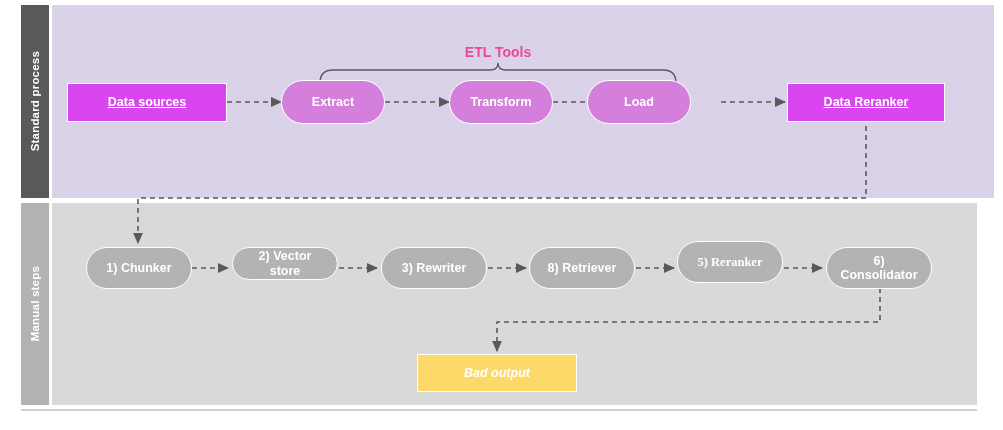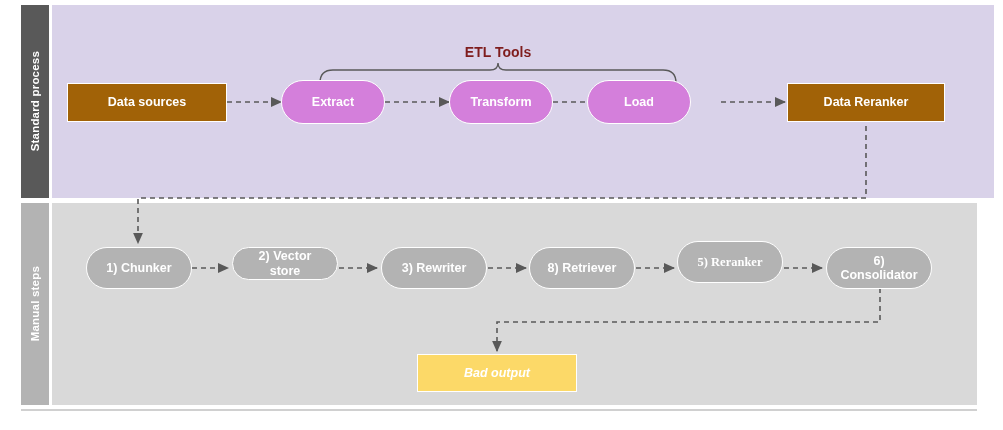--- a/index.html
+++ b/index.html
@@ -67,21 +67,21 @@
     color: #ffffff;
     font-weight: bold;
     font-size: 12.5px;
     line-height: 1.15;
     border: 1.5px solid #ffffff;
     z-index: 5;
   }
   .node.rect { border-radius: 0; }
   .node.pill { border-radius: 999px; }
 
-  .node.gray-dark { background: #a16207; }
+  .node.gray-dark { background: #d946ef; text-decoration: underline; }
   .node.magenta   { background: #D47FDB; }
   .node.gray-mid  { background: #B3B3B3; }
   .node.yellow    { background: #FCD968; }
 
   
   #wires {
     position: absolute;
     left: 0; top: 0;
     width: 1003px;
     height: 430px;
@@ -89,21 +89,21 @@
     z-index: 3;
   }
 
   
   #etl-label {
     position: absolute;
     left: 398px;
     top: 44px;
     width: 200px;
     text-align: center;
-    color: #7f1d1d;
+    color: #ec4899;
     font-weight: bold;
     font-size: 14px;
     z-index: 6;
   }
 </style>
 </head>
 <body>
 
 <div id="canvas">
 

